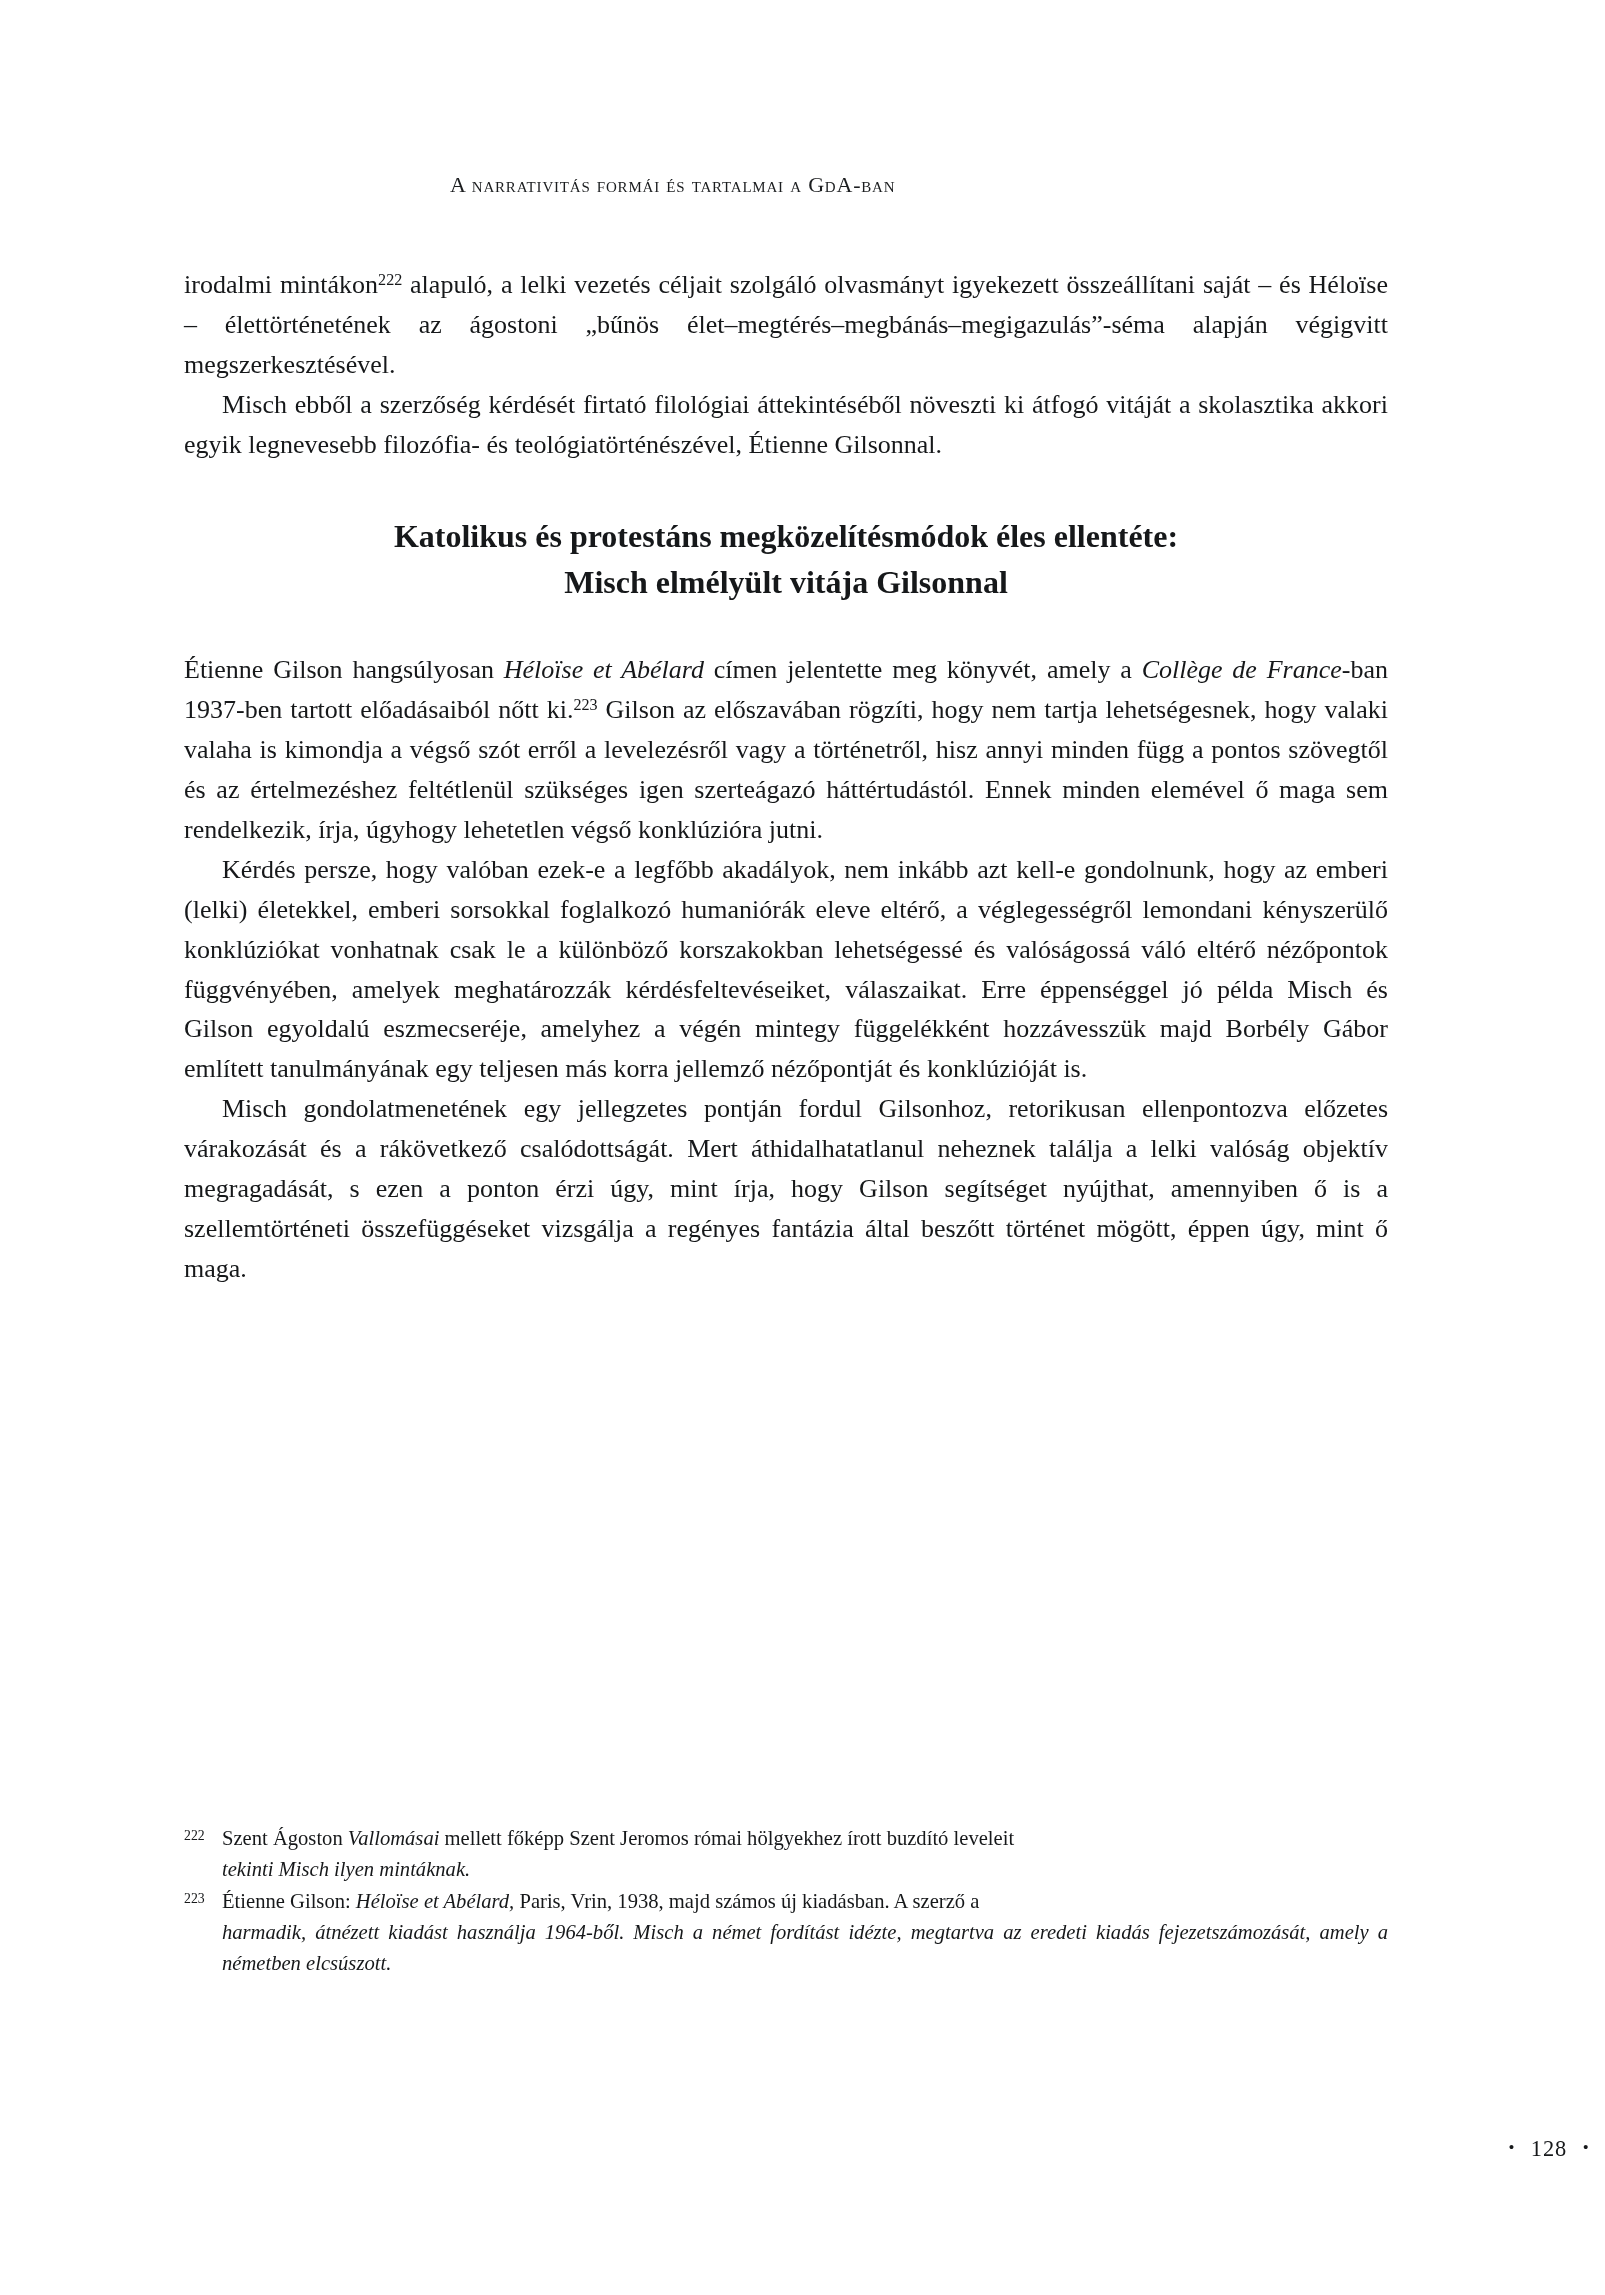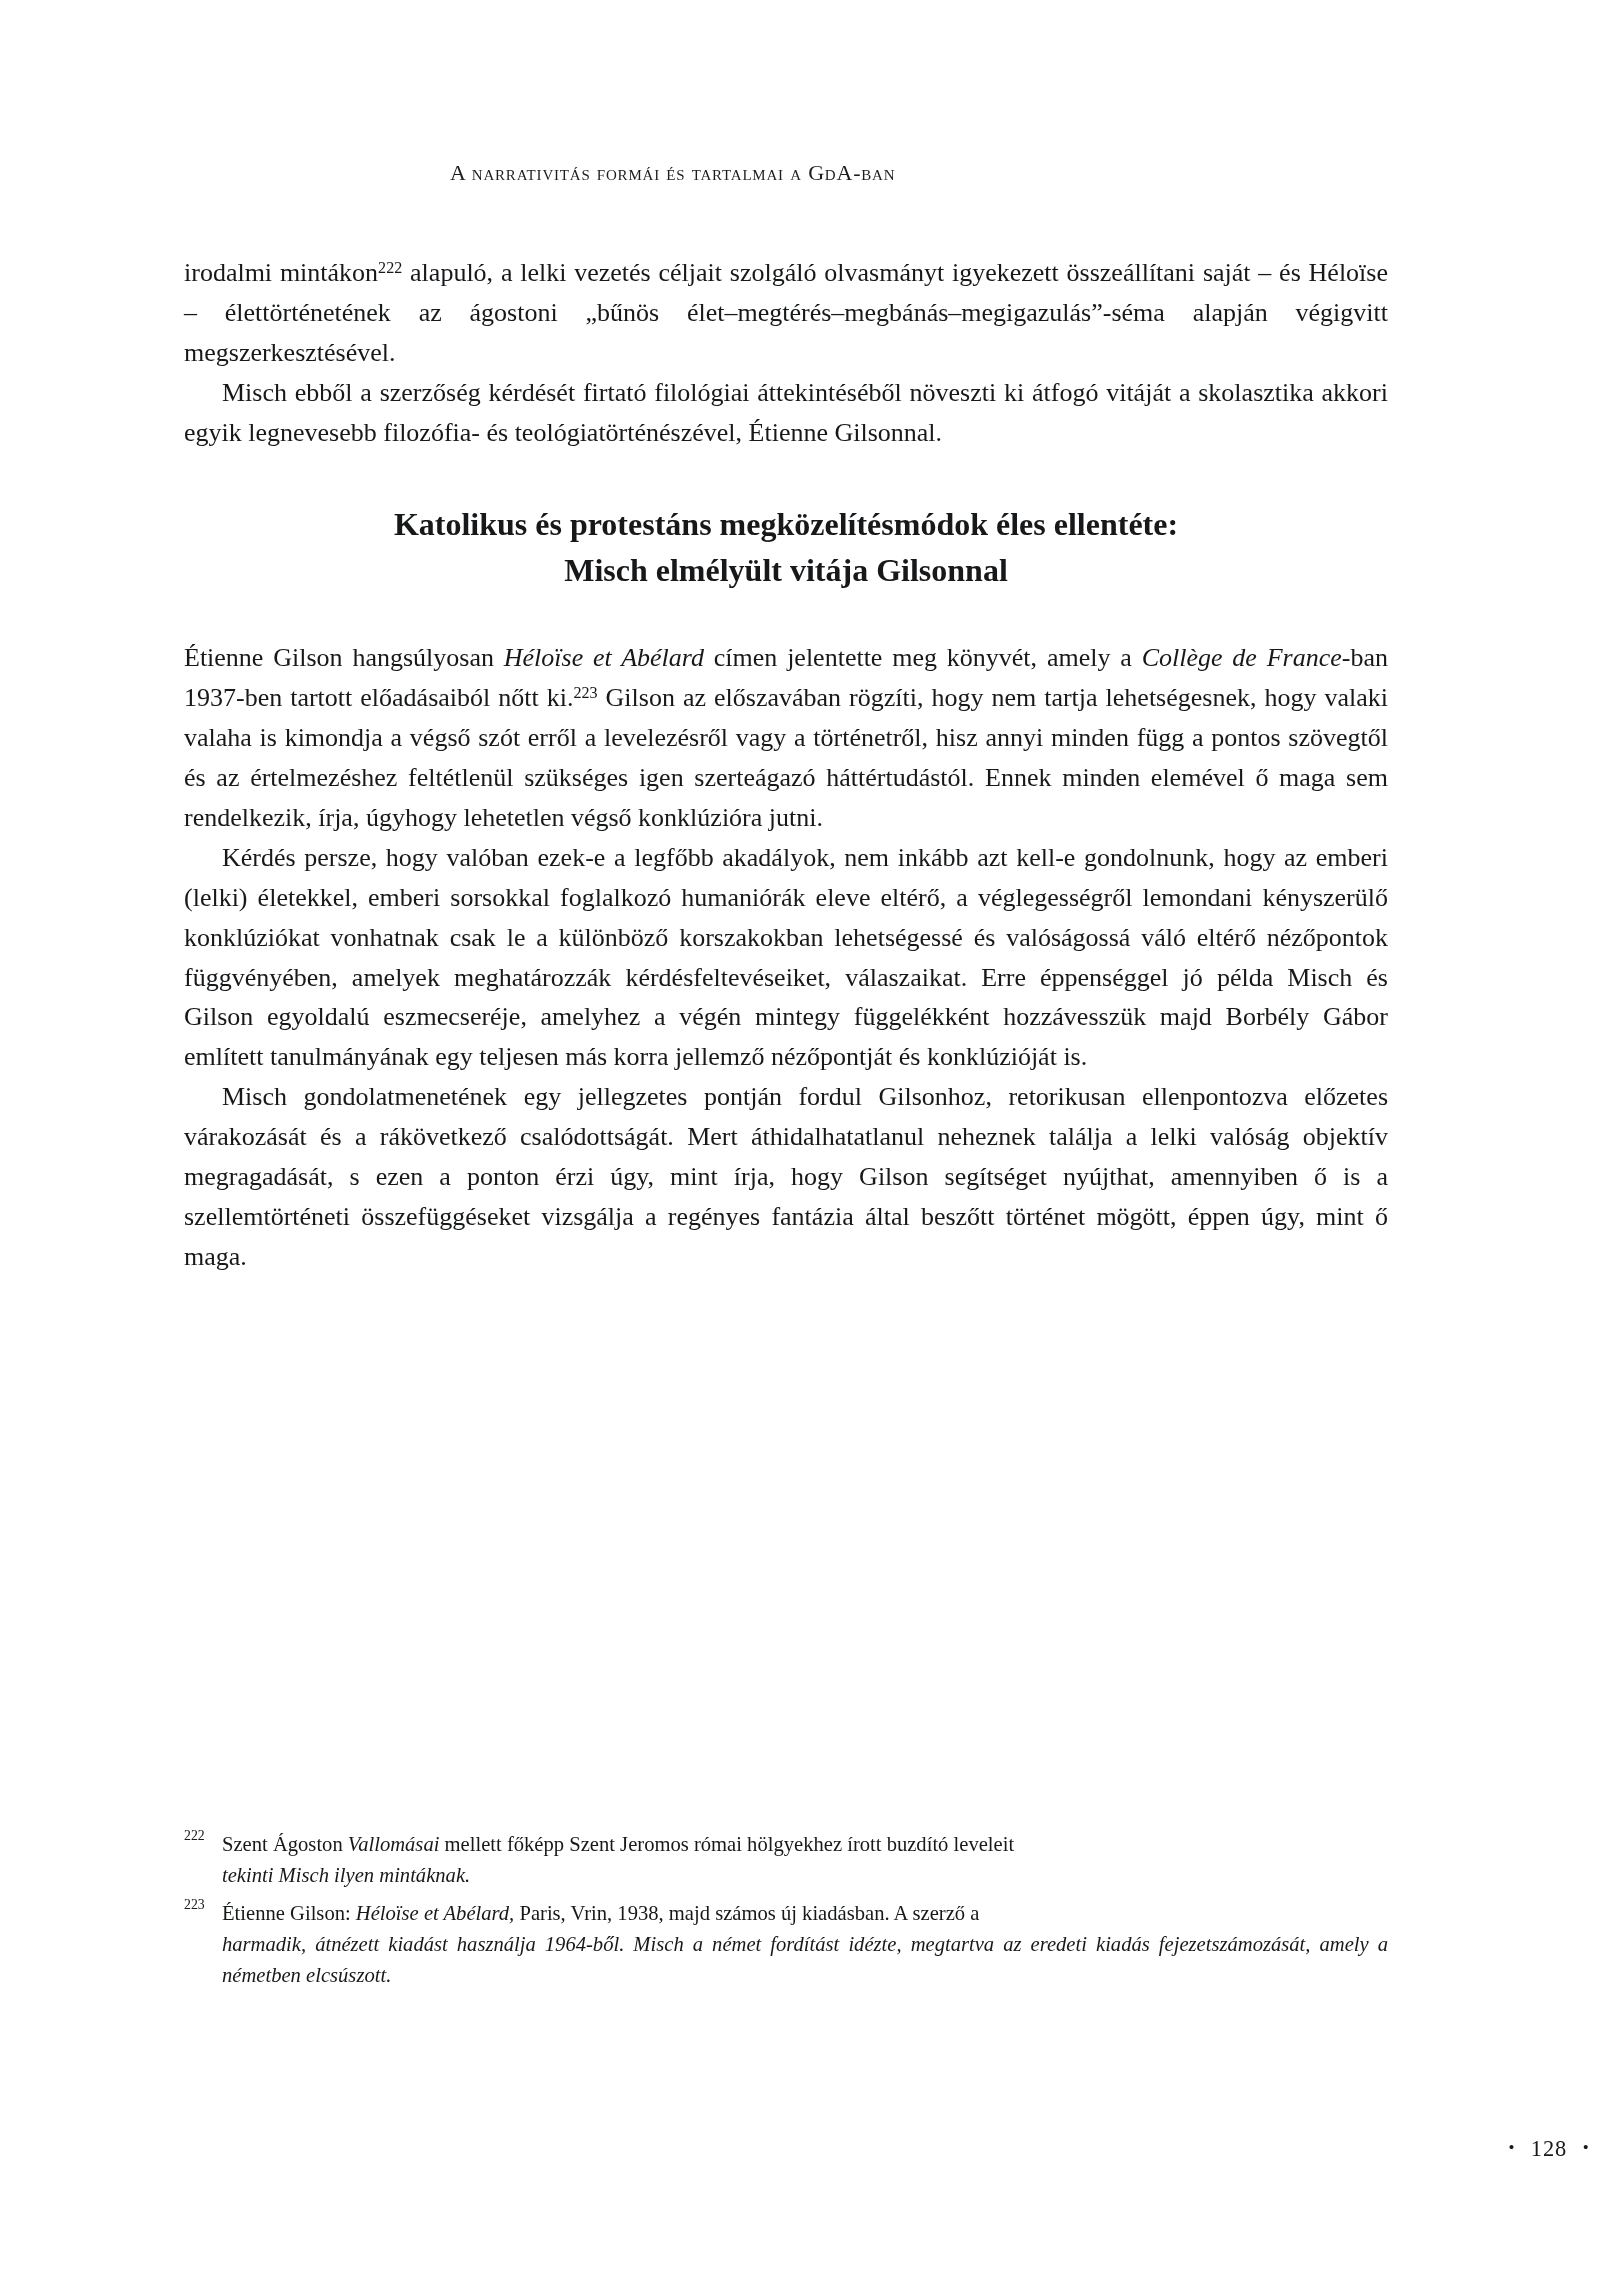--- a/index.html
+++ b/index.html
@@ -15,21 +15,21 @@
     position: relative;
     width: 1605px;
     height: 2295px;
     margin: 0 auto;
     background: #ffffff;
     box-sizing: border-box;
   }
   .content {
     position: absolute;
     left: 184px;
-    top: 0;
+    top: 12px;
     width: 1204px;
   }
   .running-head {
     margin-top: 160px;
     margin-left: 266px;
     font-variant: small-caps;
     font-size: 22px;
     letter-spacing: 0.8px;
     color: #1b1d1f;
     white-space: nowrap;
@@ -78,21 +78,20 @@
   }
   .fn-num {
     flex: 0 0 38px;
     font-size: 13.8px;
     padding-top: 2.6px;
     box-sizing: border-box;
   }
   .fn-text {
     flex: 1 1 auto;
     text-indent: 0;
-    margin-top: 6px;
   }
   .fn-text .cont {
     display: block;
     font-style: italic;
   }
   .folio {
     position: absolute;
     left: 0;
     right: 0;
     top: 2136px;

